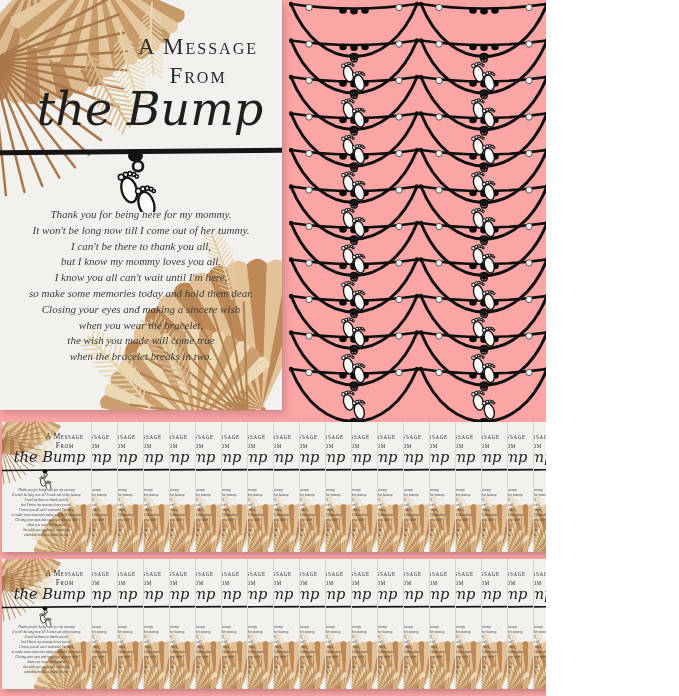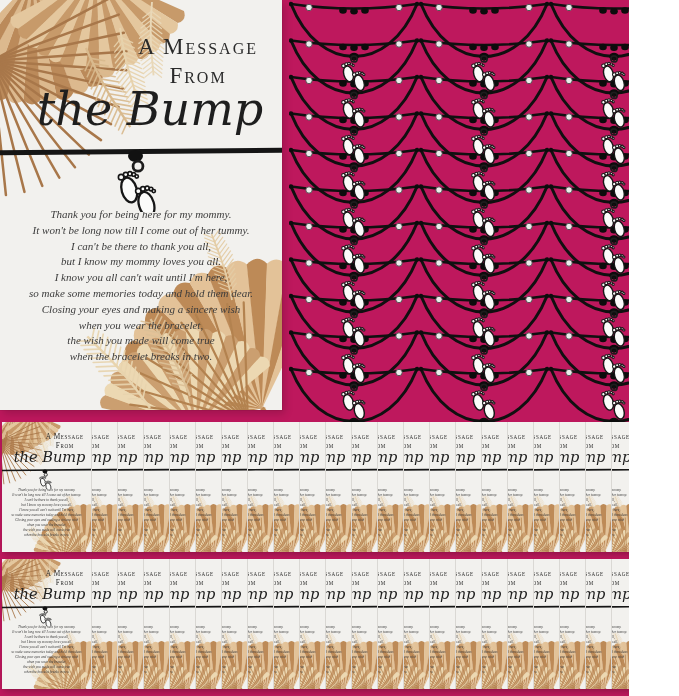--- a/index.html
+++ b/index.html
@@ -1,16 +1,16 @@
 <!DOCTYPE html>
 <html><head>
 <meta charset="utf-8">
 <style>
   html,body{margin:0;padding:0;background:#fff;}
-  .stage{position:relative;width:629px;height:696px;overflow:hidden;background:#be185d;
+  .stage{position:relative;width:546px;height:696px;overflow:hidden;background:#fca5a5;
          font-family:"Liberation Serif",serif;text-decoration:underline;}
 
   
   .card{position:relative;width:282px;height:410px;background:#f2f1ee;overflow:hidden;
         box-shadow:0 0 0 1px rgba(0,0,0,.05), 3px 4px 8px rgba(0,0,0,.16);}
   .card .deco{position:absolute;left:0;top:0;width:282px;height:410px;z-index:1;pointer-events:none;}
   .card .title{position:absolute;left:118px;top:33px;width:160px;z-index:2;text-align:center;
         font-variant-caps:small-caps;font-size:23px;line-height:1.25;letter-spacing:2px;color:#2a2a2a;}
   .card .script{position:absolute;left:0;top:84px;width:100%;z-index:2;text-align:center;
         transform:translateX(9px);font-family:"DejaVu Serif",serif;font-style:italic;

